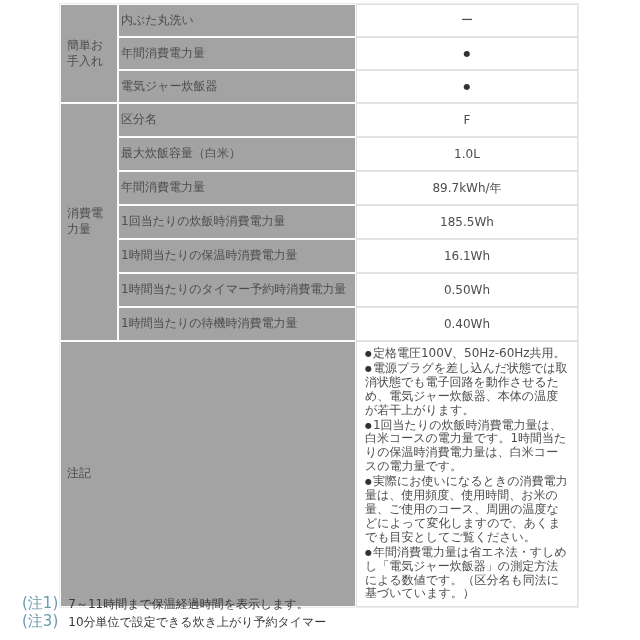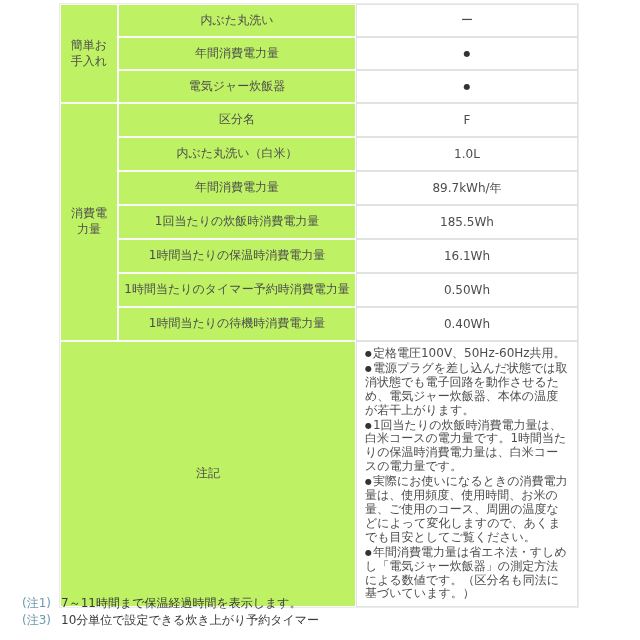--- a/index.html
+++ b/index.html
@@ -20,24 +20,24 @@
     font-size: 12px;
     border: 1px solid #ececec;
   }
   col.c-group { width: 58px; }
   col.c-item  { width: 238px; }
   col.c-value { width: 222px; }
 
   th, td { box-sizing: border-box; font-weight: normal; }
 
   th.gray {
-    background: #bef264;
+    background: #a3a3a3;
     border: 1px solid #fbfbfb;
     color: #4d4d4d;
-    text-align: center;
+    text-align: left;
     vertical-align: middle;
     padding: 2px 6px;
     line-height: 1.3;
   }
   th.item-cell { padding: 2px 2px; }
 
   td.value {
     background: #ffffff;
     border: 1px solid #e2e2e2;
     text-align: center;
@@ -70,21 +70,21 @@
   }
 
   .footnotes {
     position: absolute; left: 22px; top: 595px;
     font-size: 12px; color: #3a3a3a;
     line-height: 16.5px;
     white-space: nowrap;
   }
   .fn-marker {
     color: #6b9aad;
-    font-size: 12px;
+    font-size: 15px;
     padding-right: 10px;
   }
 </style>
 </head>
 <body>
 
 <div class="page">
 
   <table class="spec">
     <colgroup>
@@ -107,21 +107,21 @@
       <th class="gray item-cell">電気ジャー炊飯器</th>
       <td class="value mark">●</td>
     </tr>
 
     <tr class="r2">
       <th class="gray" rowspan="7">消費電力量</th>
       <th class="gray item-cell">区分名</th>
       <td class="value">F</td>
     </tr>
     <tr class="r2">
-      <th class="gray item-cell">内ぶた丸洗い（白米）</th>
+      <th class="gray item-cell">最大炊飯容量（白米）</th>
       <td class="value">1.0L</td>
     </tr>
     <tr class="r2">
       <th class="gray item-cell">年間消費電力量</th>
       <td class="value">89.7kWh/年</td>
     </tr>
     <tr class="r2">
       <th class="gray item-cell">1回当たりの炊飯時消費電力量</th>
       <td class="value">185.5Wh</td>
     </tr>

